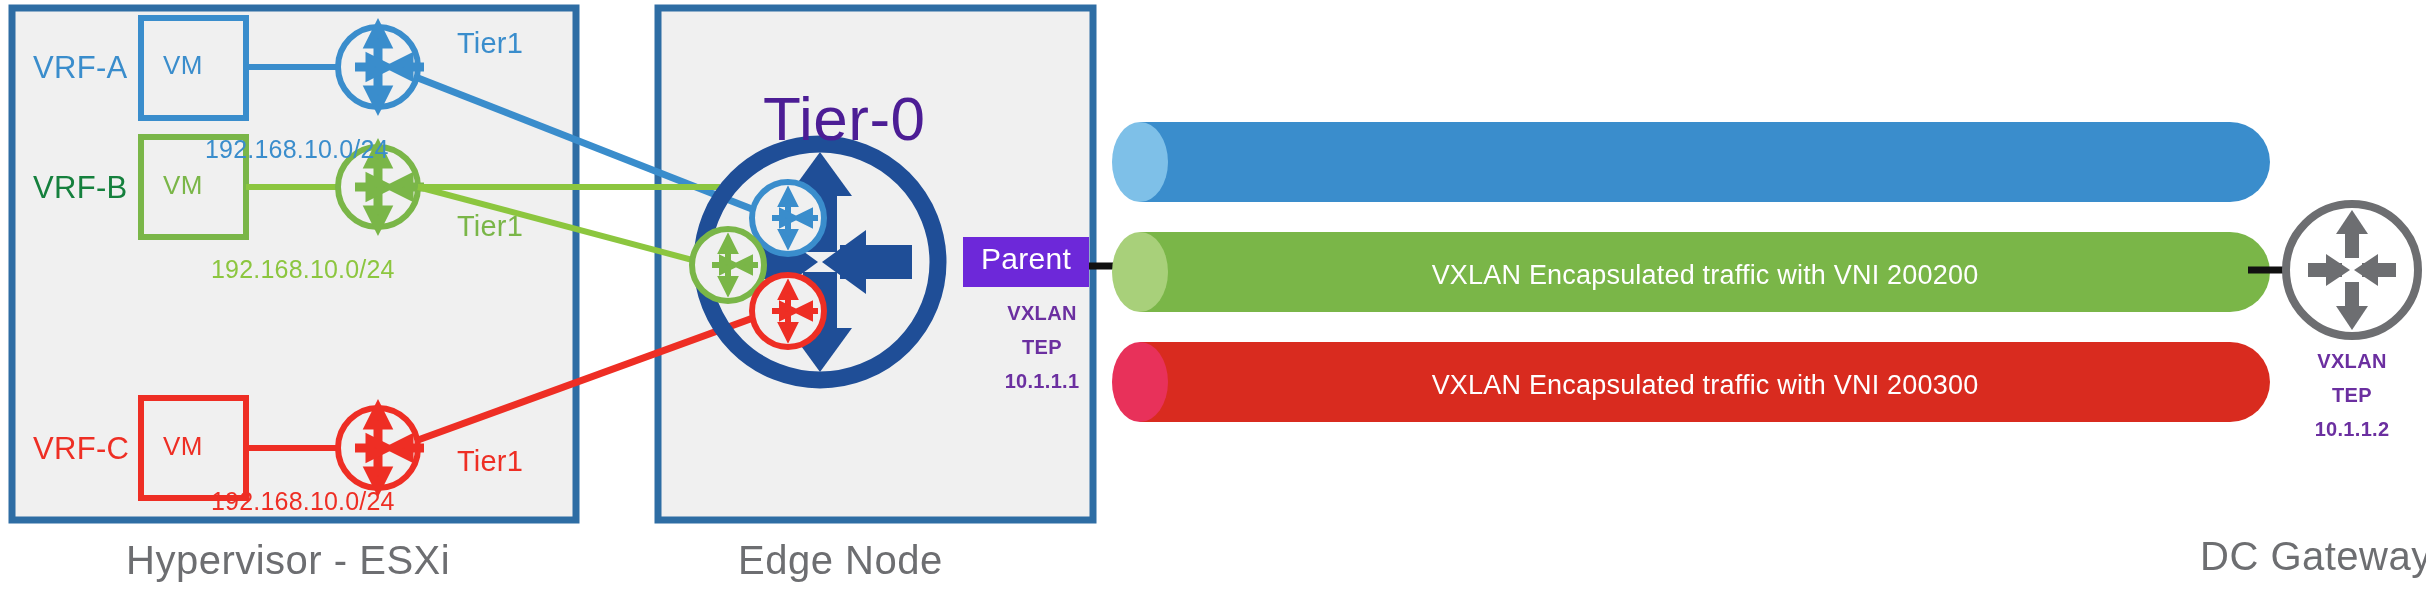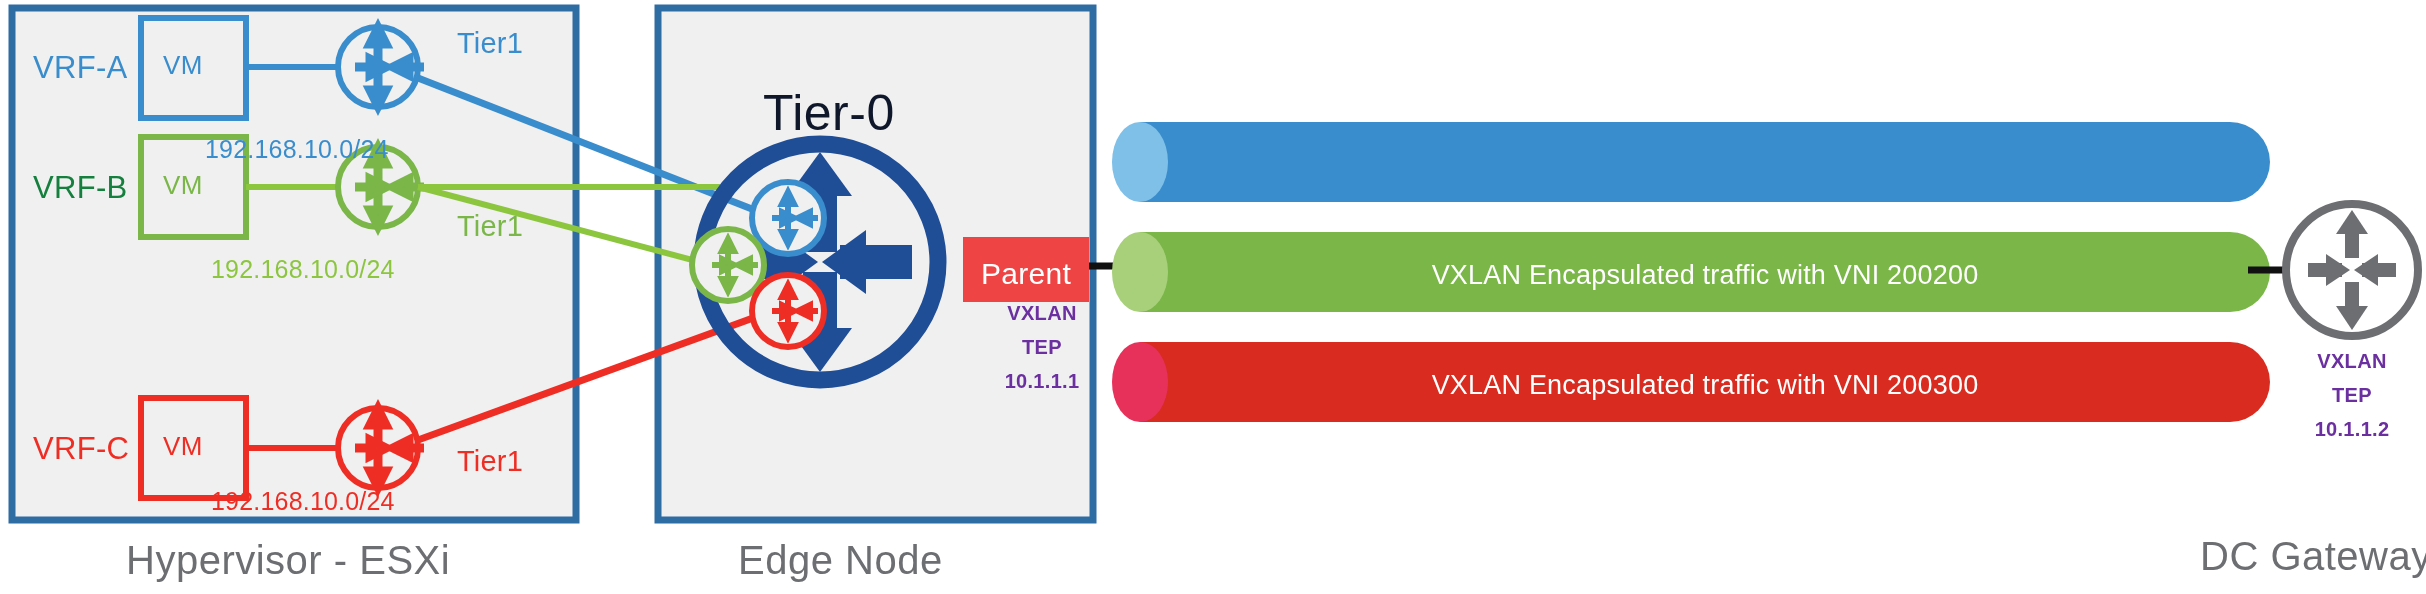--- a/index.html
+++ b/index.html
@@ -33,28 +33,28 @@
   .caption {
     color: #6d6e71;
     font-size: 40px;
     letter-spacing: 0.5px;
   }
   
   .vrf-label { font-size: 31px; letter-spacing: .3px; }
   .subnet-label { font-size: 25px; letter-spacing: .2px; }
   .tier1-label { font-size: 29px; letter-spacing: .2px; }
   .vm-label { font-size: 26px; letter-spacing: .3px; }
-  .tier0-label { font-size: 50px; color: #0f172a; letter-spacing: .5px; }
+  .tier0-label { font-size: 62px; color: #4c1d95; letter-spacing: .5px; }
   
   .parent-badge {
     position: absolute;
-    background: #ef4444;
+    background: #6d28d9;
     color: #ffffff;
     font-size: 30px;
-    padding: 20px 18px 11px 18px;
+    padding: 5px 18px 11px 18px;
     letter-spacing: .3px;
   }
   .tep-label {
     position: absolute;
     color: #6b2fa0;
     font-size: 20px;
     font-weight: bold;
     text-align: center;
     line-height: 1.17;
     letter-spacing: .3px;

